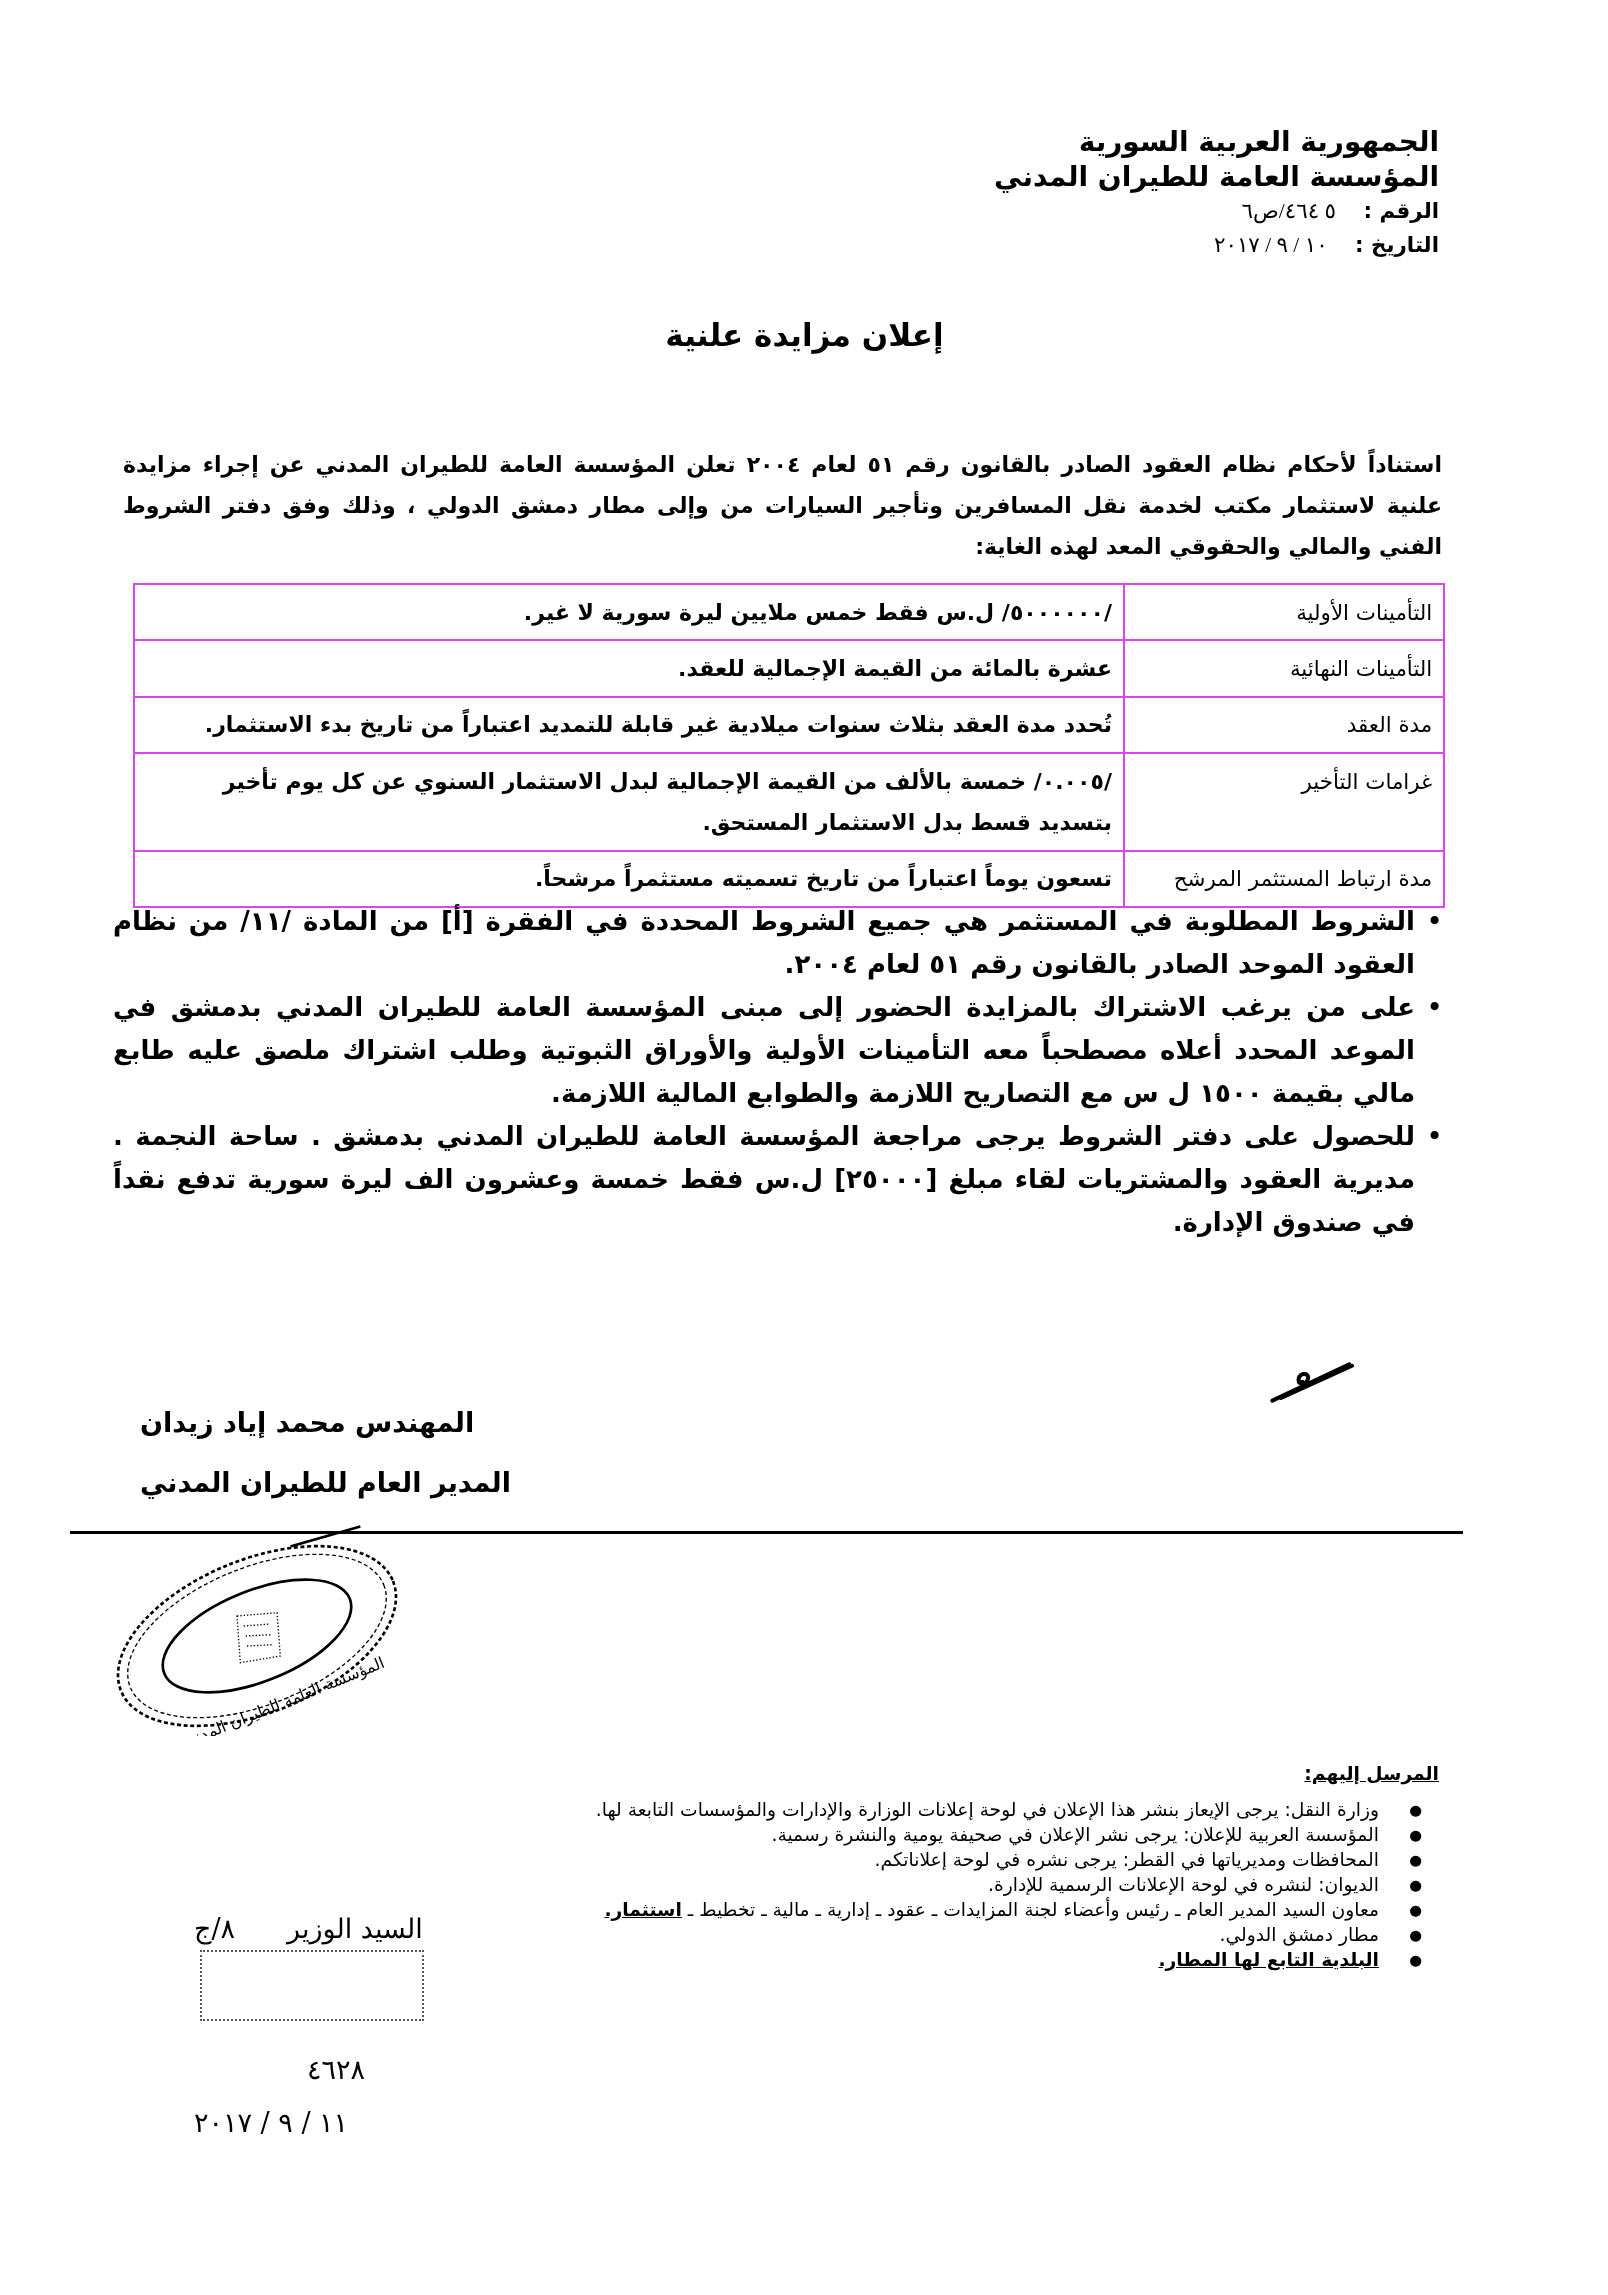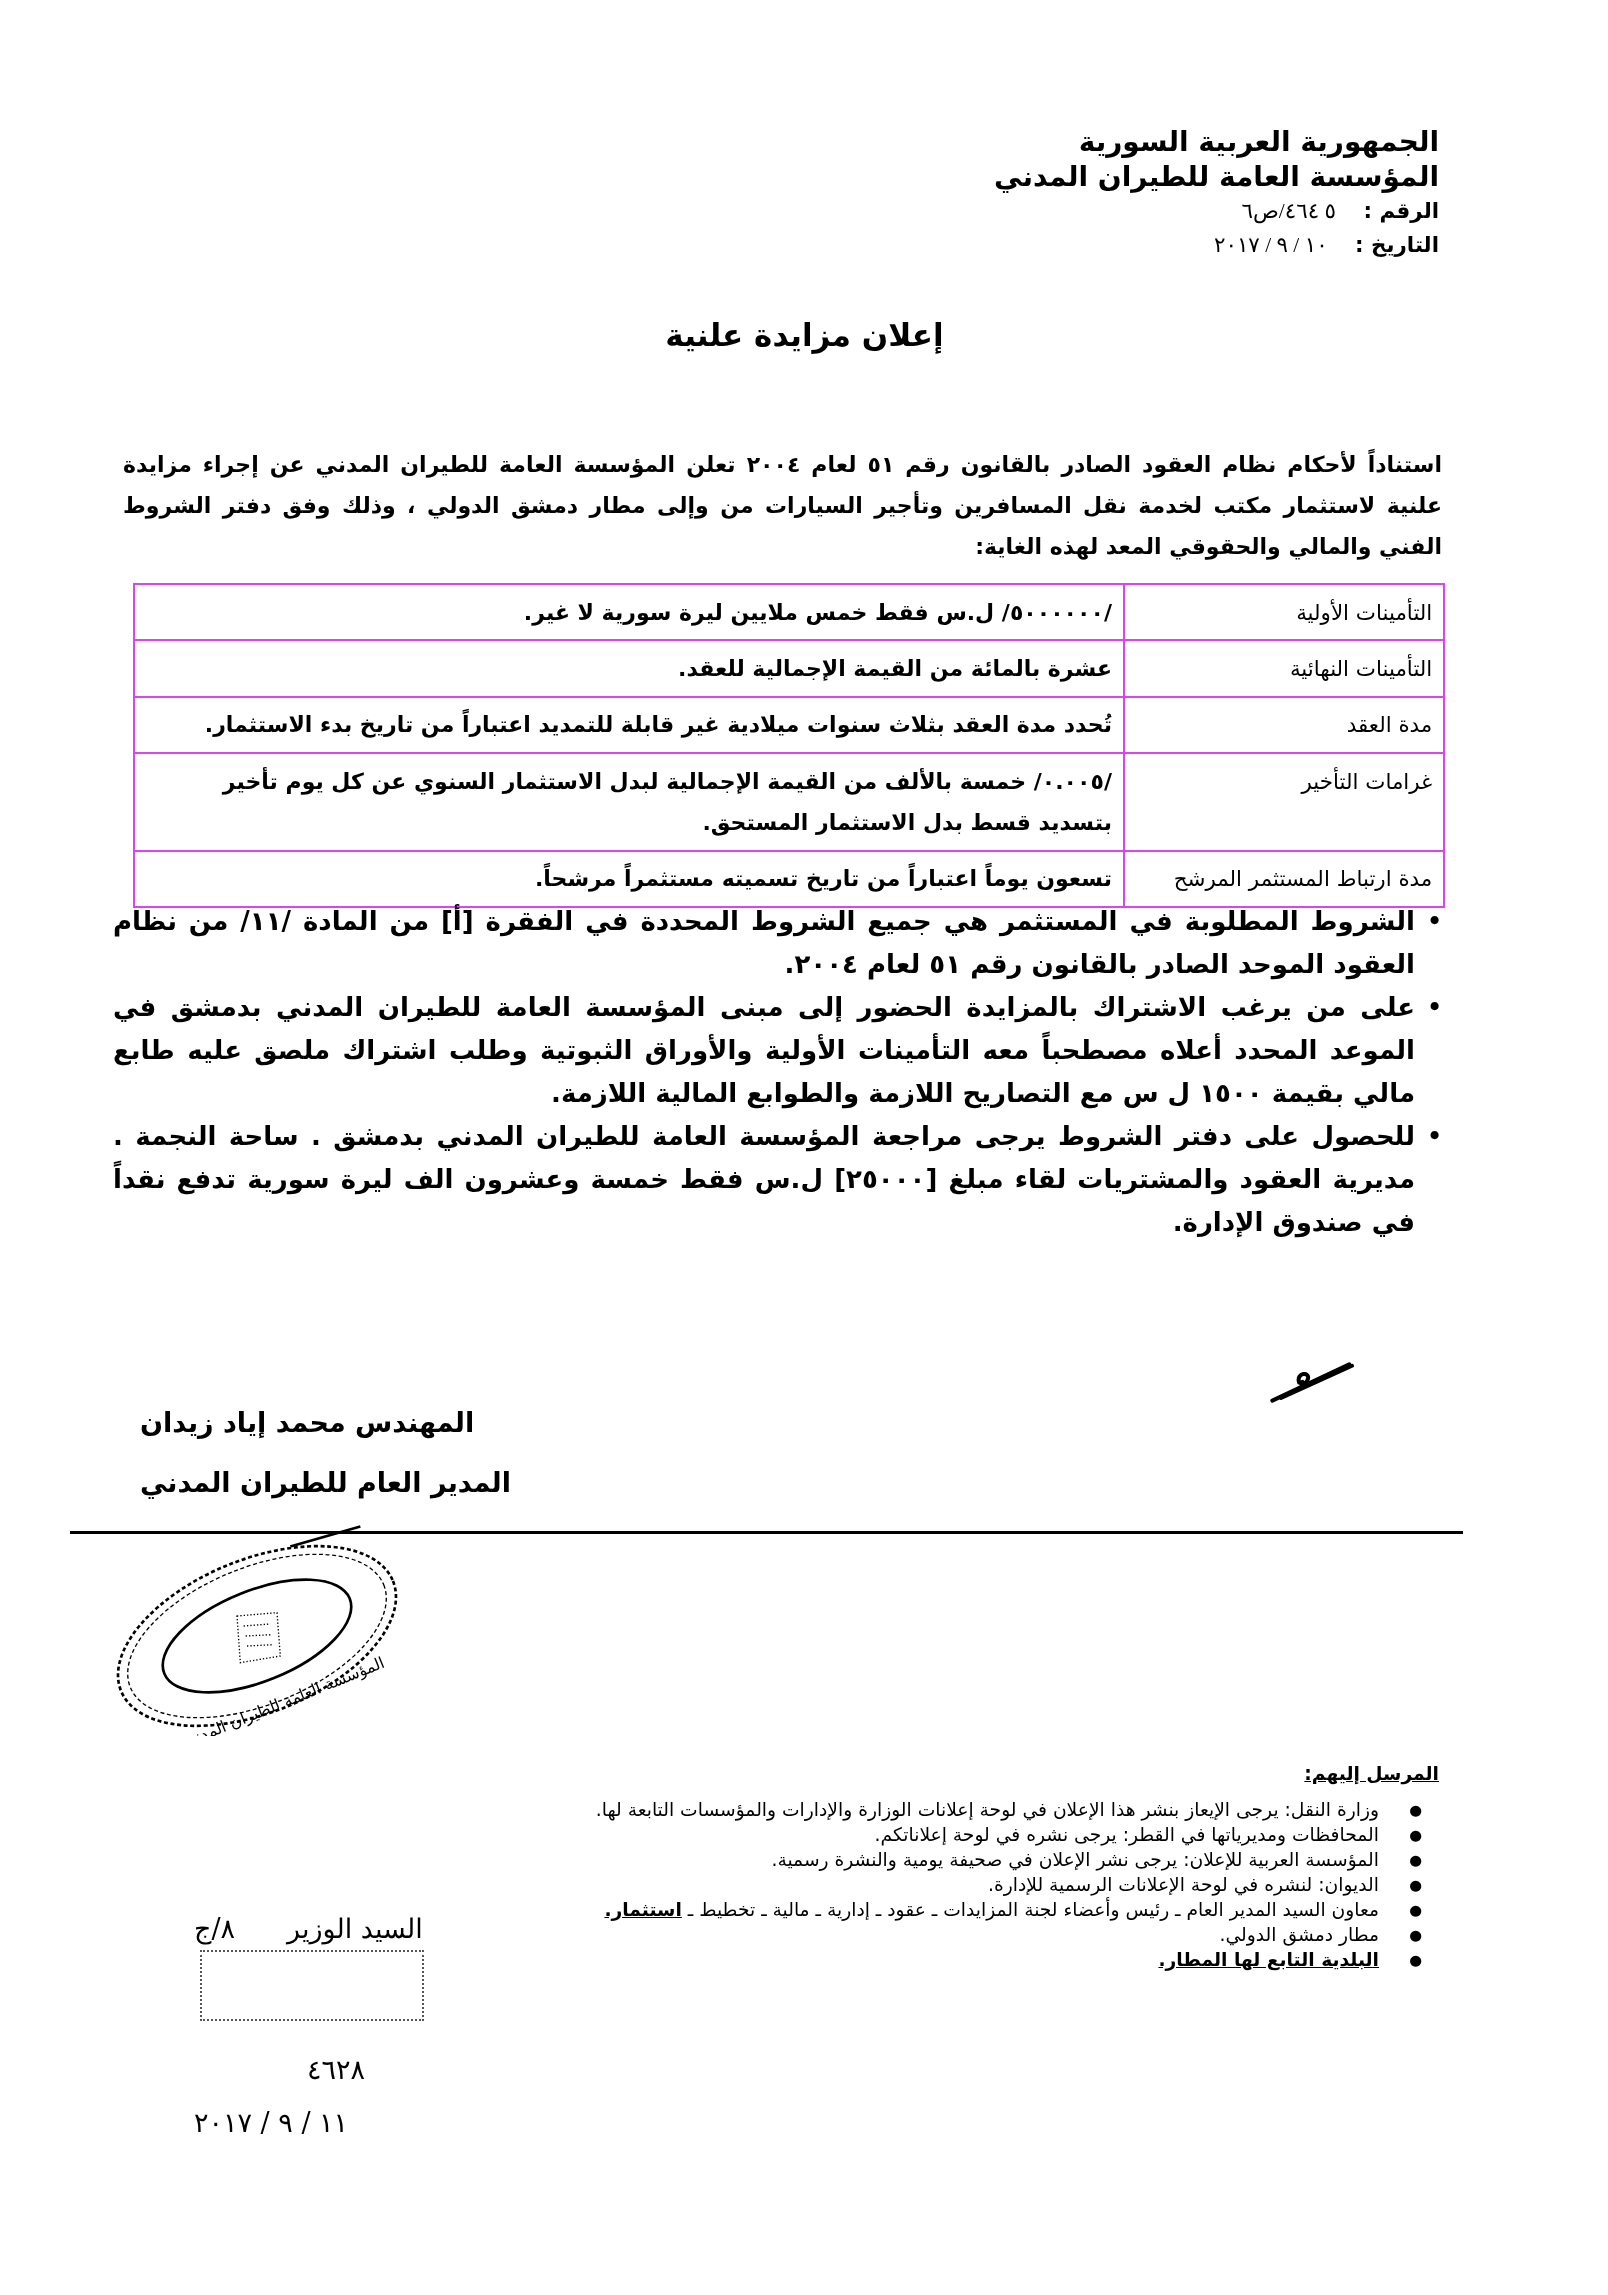--- a/index.html
+++ b/index.html
@@ -117,22 +117,22 @@
   <g stroke="#000" stroke-width="2" stroke-dasharray="2 3" fill="none">
     <path d="M205 120 L265 115 L270 180 L210 190 Z"></path>
     <path d="M215 135 L255 132 M218 150 L258 148 M220 165 L260 163"></path>
   </g>
   <text x="235" y="265" text-anchor="middle" font-size="24" font-family="DejaVu Sans, sans-serif" transform="rotate(-22 235 150)">المؤسسة العامة للطيران المدني</text>
 </svg>
 
 <div class="abs dist-title">المرسل إليهم:</div>
 <ul class="abs dist">
   <li><span>وزارة النقل: يرجى الإيعاز بنشر هذا الإعلان في لوحة إعلانات الوزارة والإدارات والمؤسسات التابعة لها.</span></li>
+  <li><span>المؤسسة العربية للإعلان: يرجى نشر الإعلان في صحيفة يومية والنشرة رسمية.</span></li>
   <li><span>المحافظات ومديرياتها في القطر: يرجى نشره في لوحة إعلاناتكم.</span></li>
-  <li><span>المؤسسة العربية للإعلان: يرجى نشر الإعلان في صحيفة يومية والنشرة رسمية.</span></li>
   <li><span>الديوان: لنشره في لوحة الإعلانات الرسمية للإدارة.</span></li>
   <li><span>معاون السيد المدير العام ـ رئيس وأعضاء لجنة المزايدات ـ عقود ـ إدارية ـ مالية ـ تخطيط ـ</span> <span class="u">استثمار.</span></li>
   <li><span>مطار دمشق الدولي.</span></li>
   <li><span class="u">البلدية التابع لها المطار.</span></li>
 </ul>
 
 <div class="abs hand" style="left:287px;top:1913px">السيد الوزير</div>
 <div class="abs hand" style="left:194px;top:1913px">٨/ج</div>
 <div class="abs hand-faint"></div>
 <div class="abs hand" style="left:307px;top:2054px">٤٦٢٨</div>

